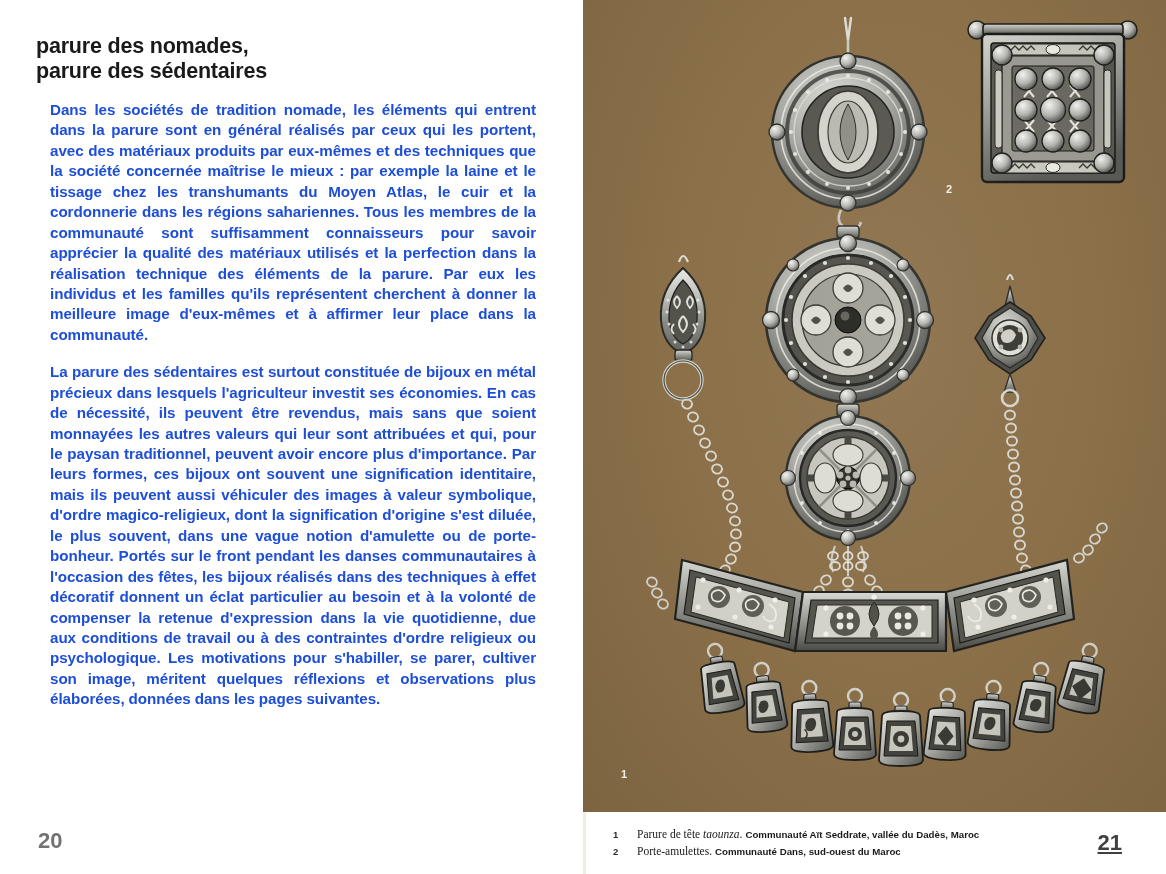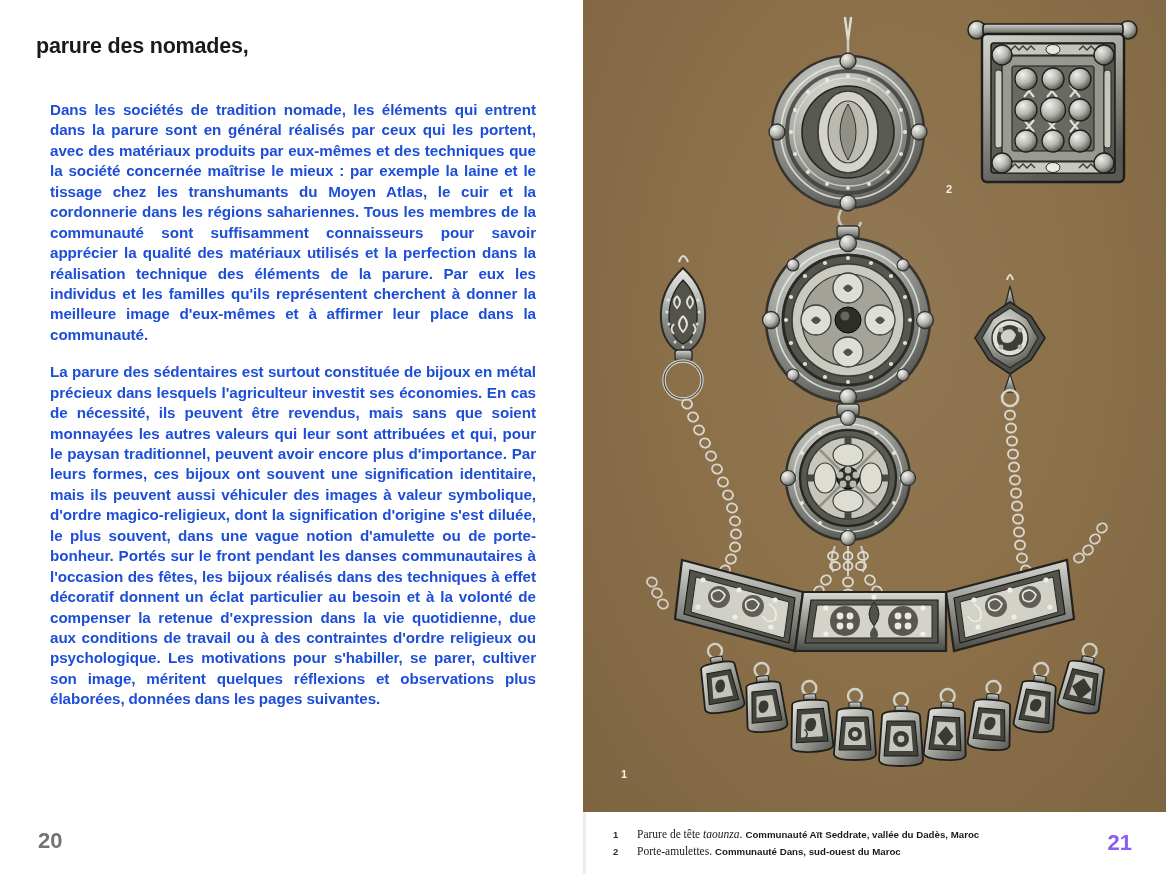--- a/index.html
+++ b/index.html
@@ -93,33 +93,34 @@
     font-family:"Liberation Serif",serif;
     font-size:11.5px;color:#1a1a1a;white-space:pre;
   }
   .cap-serif .it{font-style:italic;text-align:center;}
   .cap-bold{
     font-family:"Liberation Sans",sans-serif;
     font-size:9.7px;font-weight:bold;color:#1a1a1a;
     margin-left:3px;
   }
   .folio-right{
-    position:absolute;right:34px;bottom:18px;
-    font-size:22px;font-weight:bold;color:#8b5cf6;
+    position:absolute;right:44px;bottom:18px;
+    font-size:22px;font-weight:bold;color:#404040;text-decoration:underline;
   }
 </style>
 </head>
 <body>
 
 <div class="spread">
 
   <div class="page-left">
 
     <div class="title">
       <span class="l">parure des nomades,</span>
+      <span class="l">parure des sédentaires</span>
     </div>
 
     <div class="body-col">
       <p class="para">Dans les sociétés de tradition nomade, les éléments qui entrent dans la parure sont en général réalisés par ceux qui les portent, avec des matériaux produits par eux-mêmes et des techniques que la société concernée maîtrise le mieux : par exemple la laine et le tissage chez les transhumants du Moyen Atlas, le cuir et la cordonnerie dans les régions sahariennes. Tous les membres de la communauté sont suffisamment connaisseurs pour savoir apprécier la qualité des matériaux utilisés et la perfection dans la réalisation technique des éléments de la parure. Par eux les individus et les familles qu'ils représentent cherchent à donner la meilleure image d'eux-mêmes et à affirmer leur place dans la communauté.</p>
       <p class="para">La parure des sédentaires est surtout constituée de bijoux en métal précieux dans lesquels l'agriculteur investit ses économies. En cas de nécessité, ils peuvent être revendus, mais sans que soient monnayées les autres valeurs qui leur sont attribuées et qui, pour le paysan traditionnel, peuvent avoir encore plus d'importance. Par leurs formes, ces bijoux ont souvent une signification identitaire, mais ils peuvent aussi véhiculer des images à valeur symbolique, d'ordre magico-religieux, dont la signification d'origine s'est diluée, le plus souvent, dans une vague notion d'amulette ou de porte-bonheur. Portés sur le front pendant les danses communautaires à l'occasion des fêtes, les bijoux réalisés dans des techniques à effet décoratif donnent un éclat particulier au besoin et à la volonté de compenser la retenue d'expression dans la vie quotidienne, due aux conditions de travail ou à des contraintes d'ordre religieux ou psychologique. Les motivations pour s'habiller, se parer, cultiver son image, méritent quelques réflexions et observations plus élaborées, données dans les pages suivantes.</p>
     </div>
 
     <div class="folio-left">20</div>
   </div>
 

